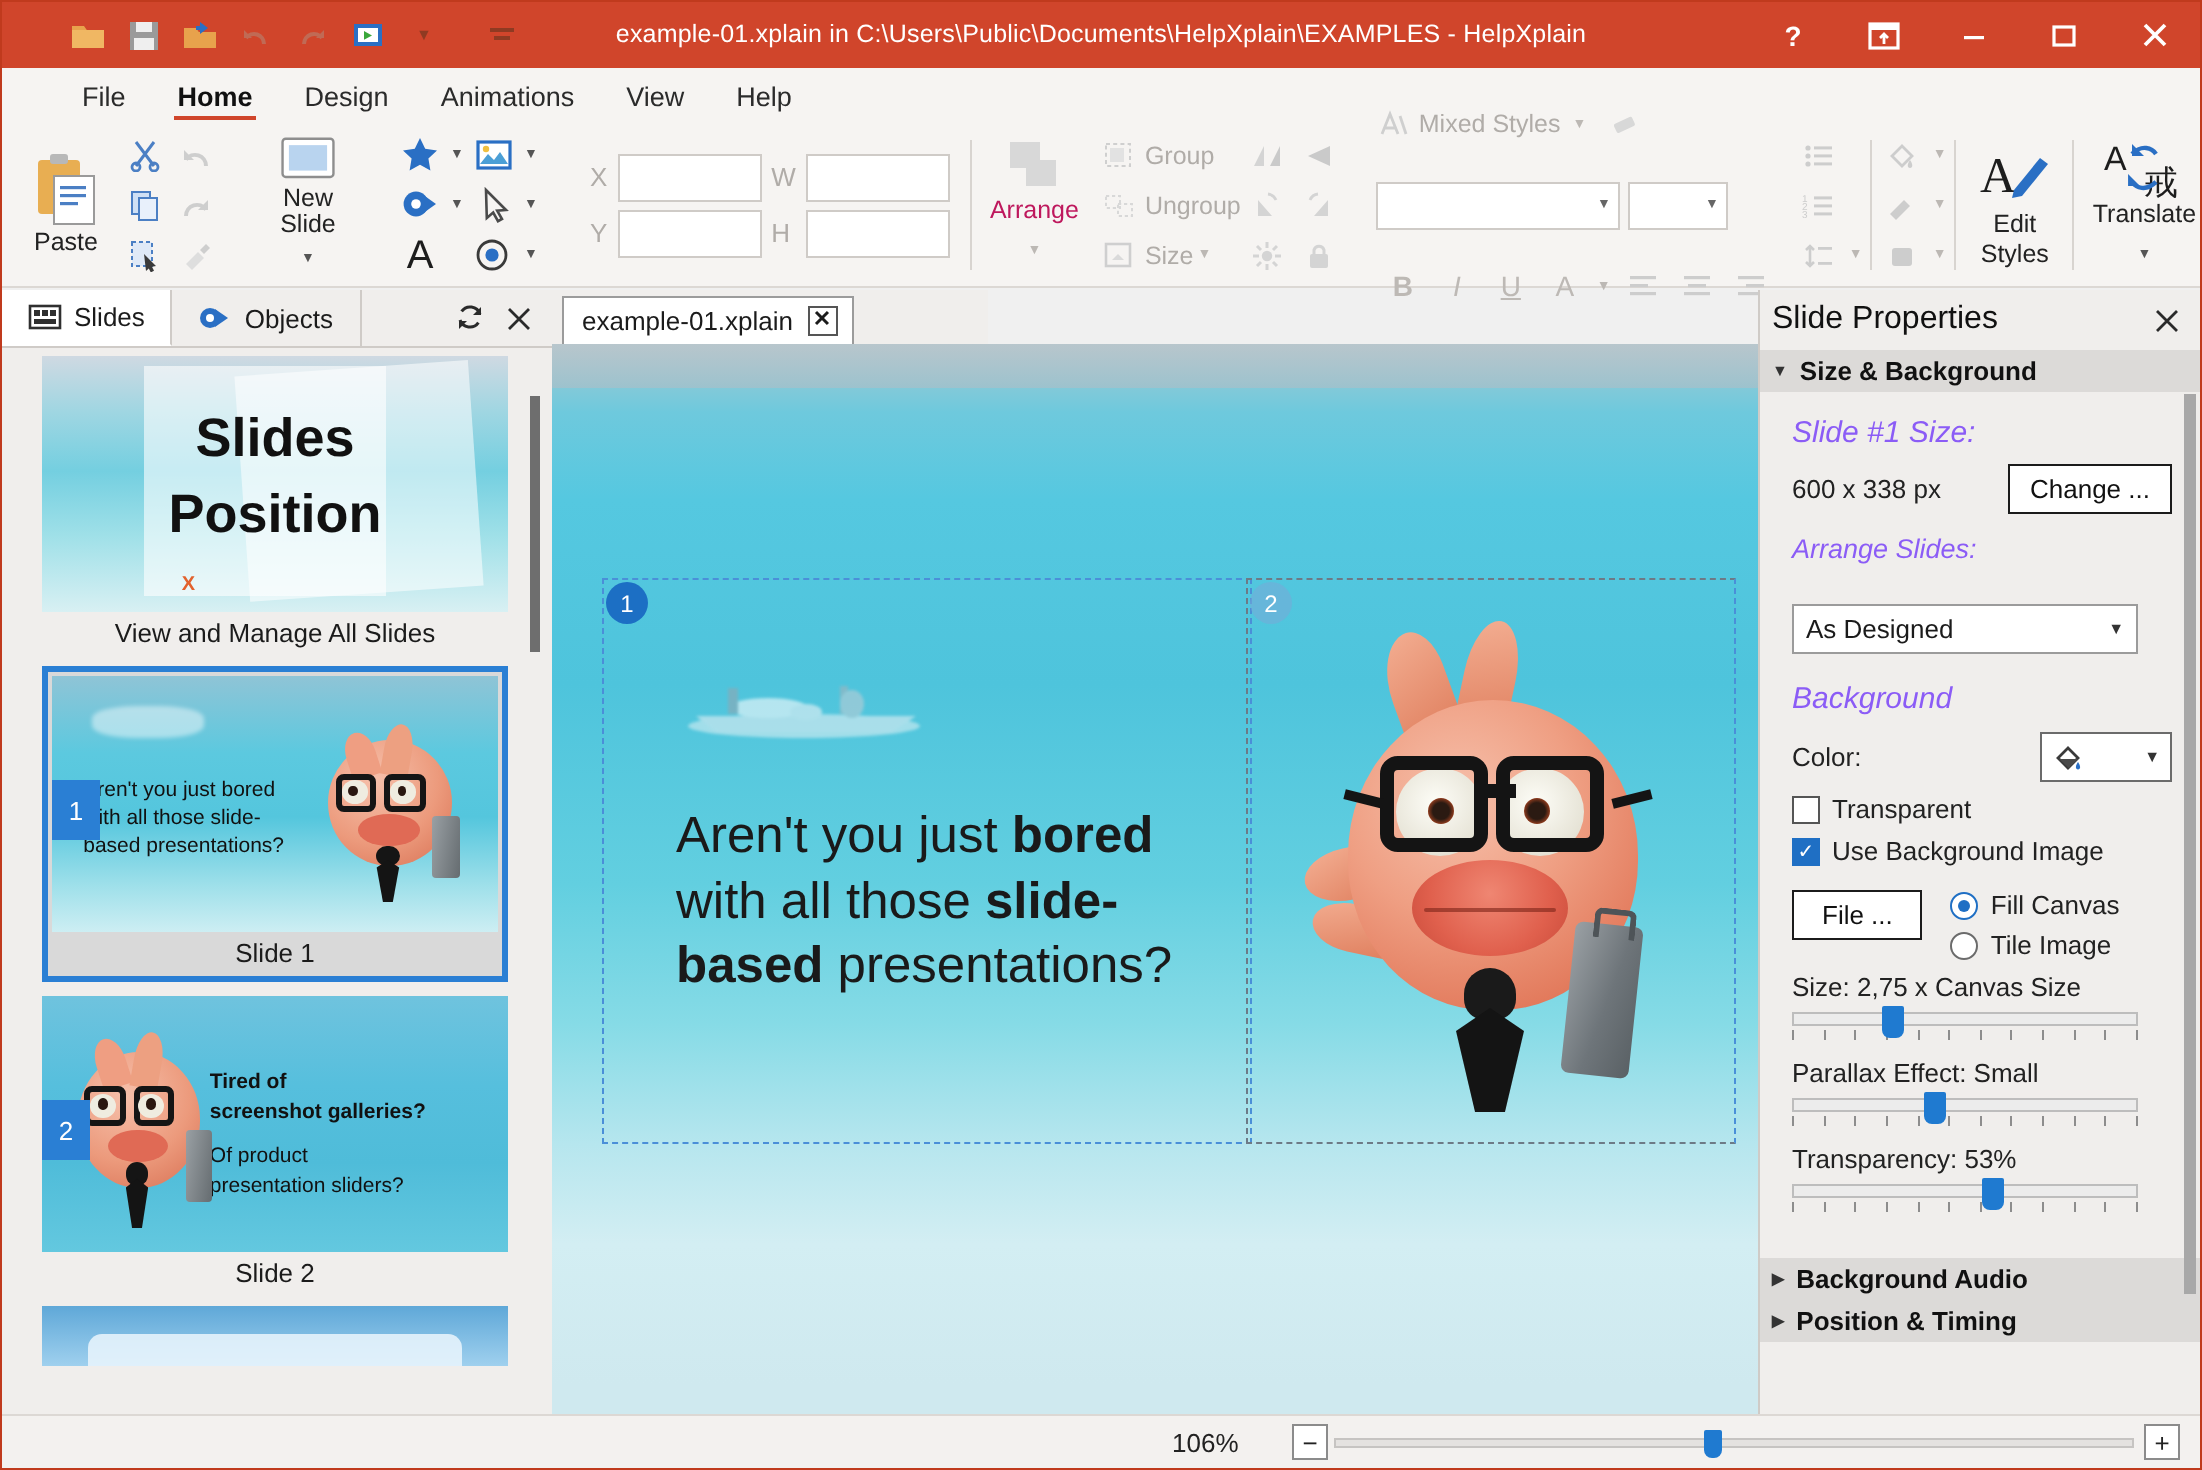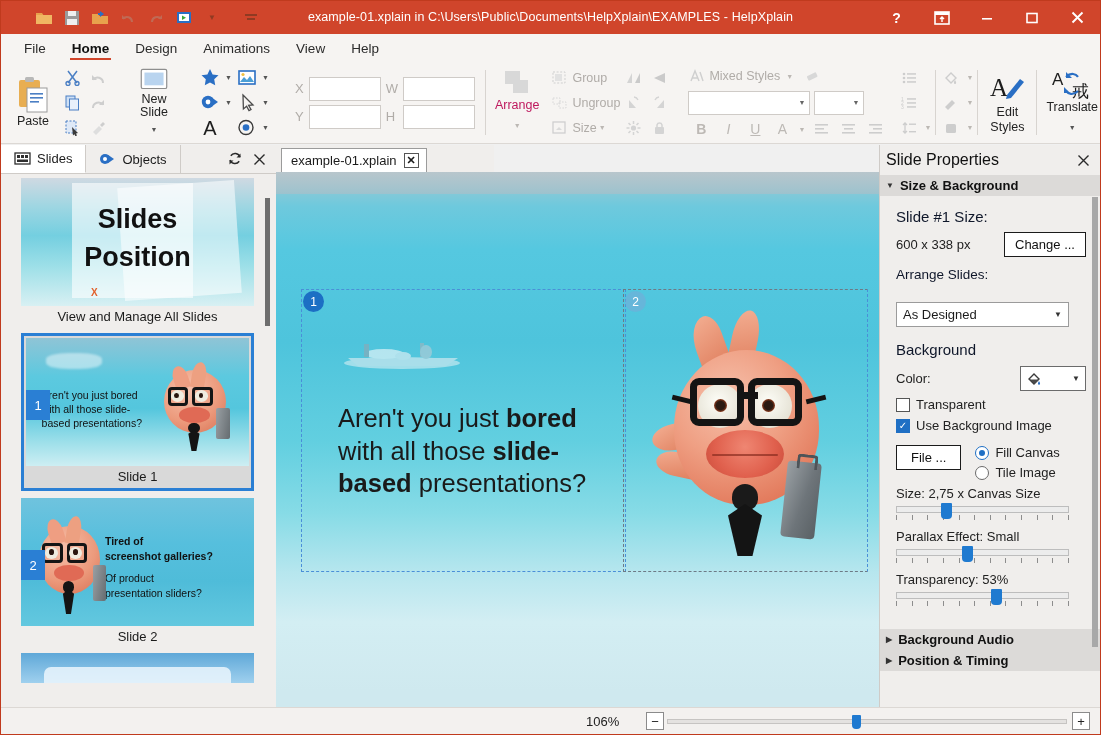--- a/index.html
+++ b/index.html
@@ -45,21 +45,21 @@
   .wc {
     width: 45px; display: flex; align-items: center; justify-content: center;
     color: #fff; font-size: 14px;
   }
   .wc.close { width: 46px; }
 
   
   .ribbon-tabs {
     position: absolute; top: 33px; left: 0; right: 0; height: 28px;
     background: #f6f4f2;
-    display: flex; align-items: flex-end; padding-left: 10px;
+    display: flex; align-items: flex-end; padding-left: 27px;
     font-size: 13.5px;
   }
   .rtab {
     padding: 3px 13px 6px 13px; color: #2b2b2b; position: relative;
     white-space: nowrap;
   }
   .rtab.active { font-weight: bold; color: #111; }
   .rtab.active::after {
     content: ""; position: absolute; left: 11px; right: 11px; bottom: 2px;
     height: 2.5px; background: #d0452b;
@@ -264,21 +264,21 @@
     height: 30px; display: flex; align-items: center; padding: 0 6px 0 6px;
     font-size: 16px; color: #111;
   }
   .rp-close { margin-left: auto; width: 22px; height: 22px; display: flex; align-items: center; justify-content: center; font-size: 15px; }
   .rp-section {
     height: 21px; background: #dcdad8; display: flex; align-items: center; gap: 6px;
     padding: 0 6px; font-size: 13px; font-weight: bold; color: #111;
   }
   .tri { font-size: 8px; color: #333; }
   .rp-body { padding: 6px 14px 0 16px; }
-  .rp-h { font-size: 15px; color: #0f172a; margin: 6px 0 7px; }
+  .rp-h { font-size: 15px; color: #8b5cf6; margin: 6px 0 7px; font-style: italic; }
   .rp-row { display: flex; align-items: center; gap: 10px; margin-bottom: 10px; }
   .rp-txt { font-size: 13px; color: #222; }
   .btn {
     background: #fff; border: 1px solid #1b1b1b; padding: 4px 10px;
     font-size: 13px; color: #111;
   }
   .select {
     width: 173px; height: 25px; background: #fff; border: 1px solid #9b9b9b;
     display: flex; align-items: center; padding: 0 6px; font-size: 13px;
     justify-content: space-between;
@@ -647,21 +647,21 @@
                 <rect x="4" y="7" width="9" height="7" rx="1" fill="#d4d4d4"></rect>
                 <path d="M6 7V5a2.6 2.6 0 0 1 5 0v2" stroke="#d4d4d4" stroke-width="1.5" fill="none"></path>
               </svg>
           </div>
         </div>
       </div>
     </div>
     <div class="rsep"></div>
 
     <div class="rgroup">
-      <div style="display:flex;flex-direction:column;justify-content:center;height:76px;gap:3px">
+      <div style="display:flex;flex-direction:column;justify-content:center;height:76px;gap:17px">
         <div class="srow" style="gap:4px">
           <svg width="17" height="16" viewBox="0 0 17 16">
               <path d="M3 13L7 3l4 10M4.5 10h5" stroke="#cfcfcf" stroke-width="1.4" fill="none"></path>
               <path d="M12 4l3 9" stroke="#cfcfcf" stroke-width="1.4"></path>
             </svg>
           <span class="textlabel">Mixed Styles</span>
           <span class="caret dis">▼</span>
           <div class="sbtn">
             <svg width="17" height="16" viewBox="0 0 17 16">
                 <rect x="3" y="6" width="10" height="5" rx="1" transform="rotate(-25 8 8)" fill="#d8d8d8"></rect>

